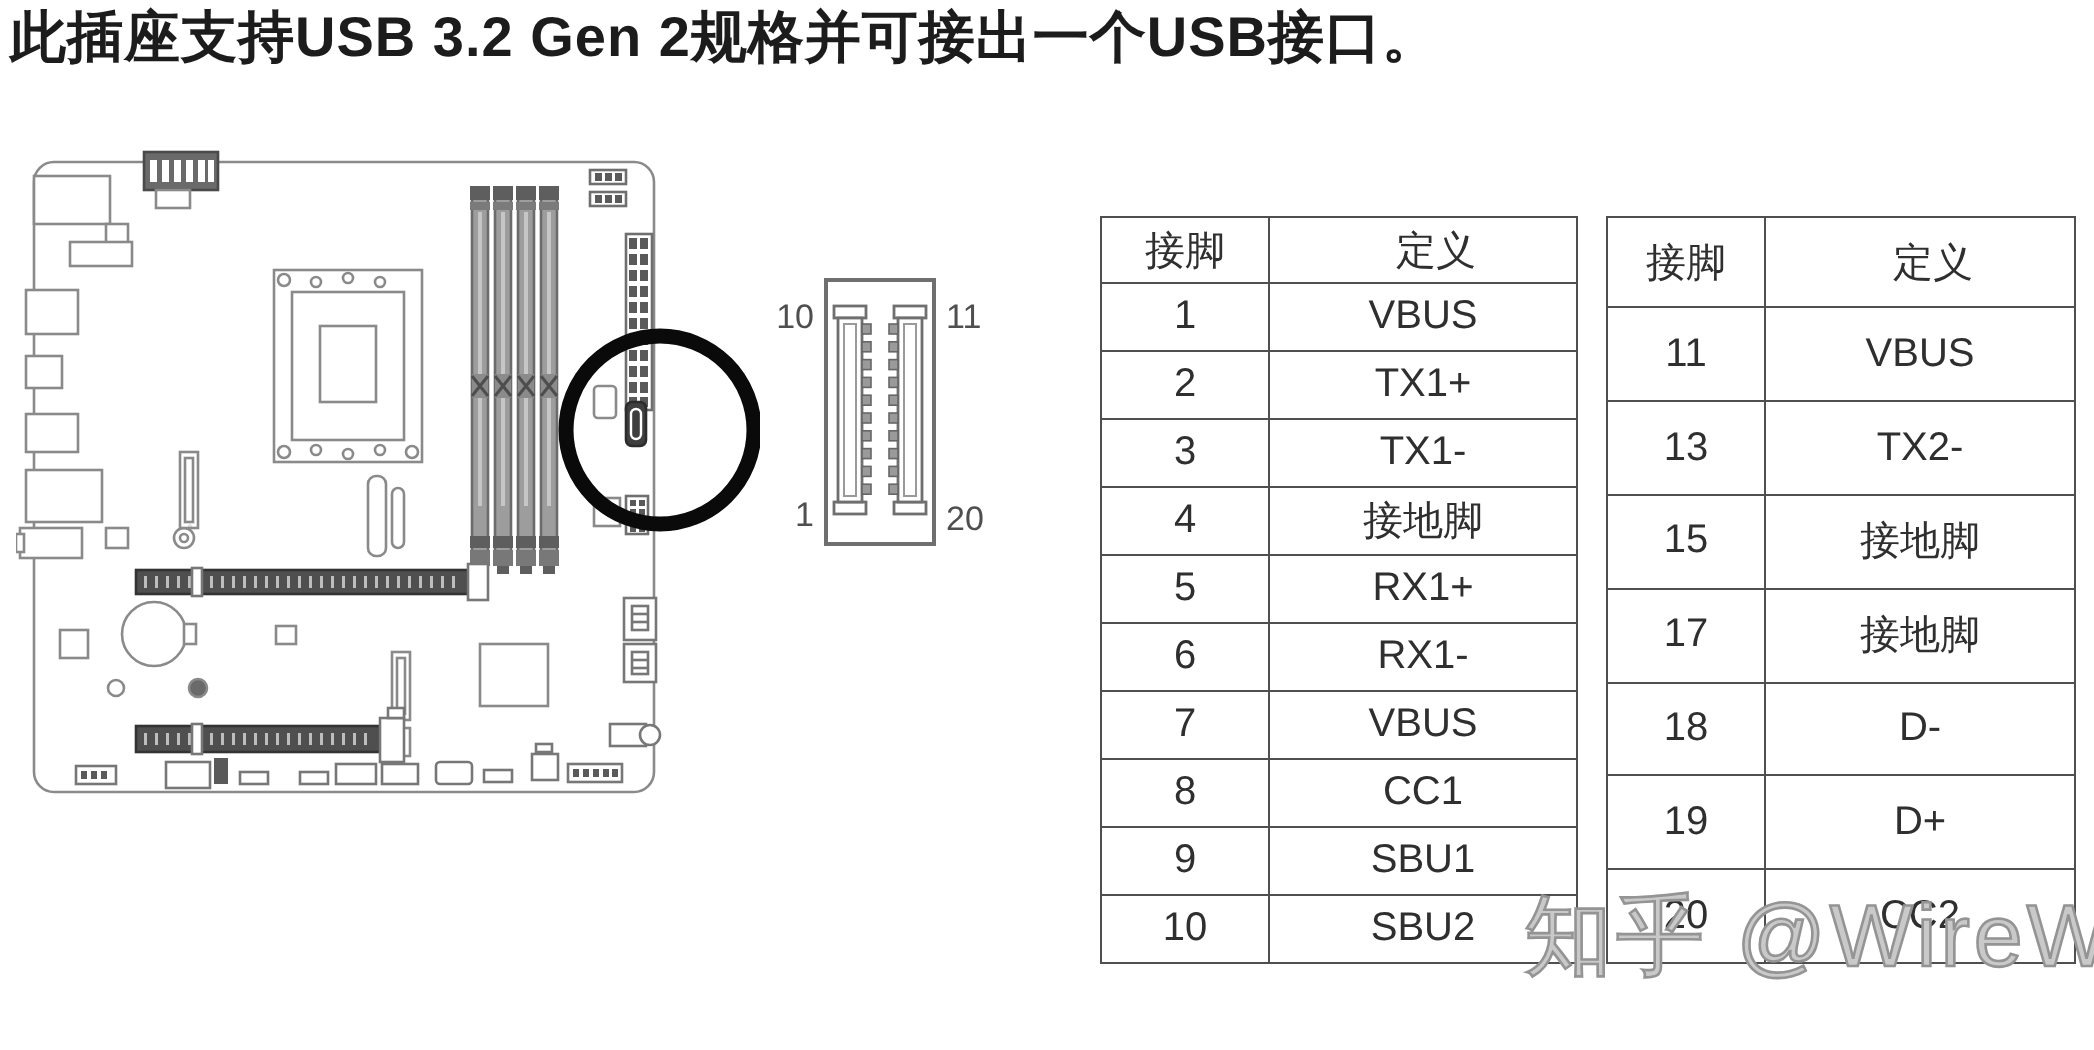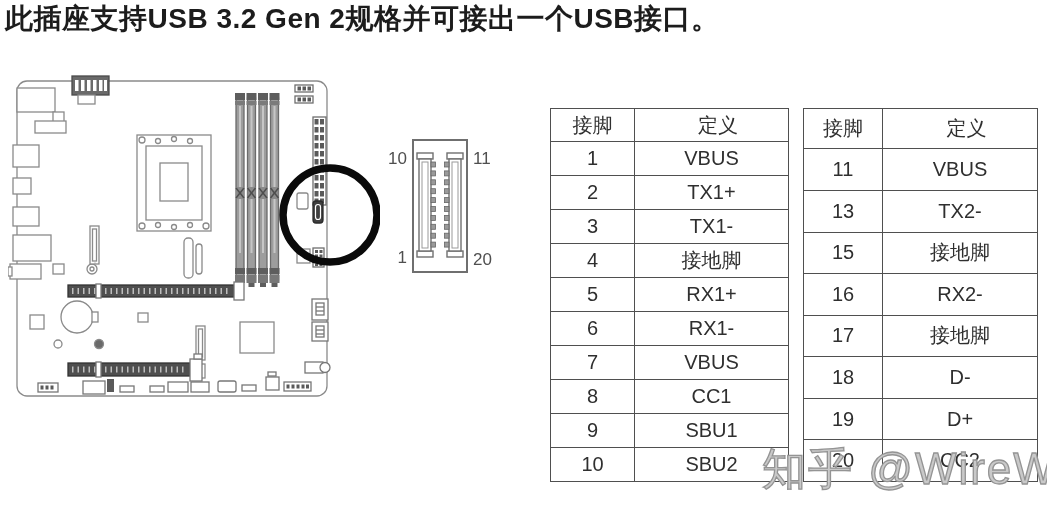--- a/index.html
+++ b/index.html
@@ -393,24 +393,20 @@
           </tr>
       <tr>
             <td class="pin">13</td>
             <td class="def">TX2-</td>
           </tr>
       <tr>
             <td class="pin">15</td>
             <td class="def">接地脚</td>
           </tr>
       <tr>
-            <td class="pin">16</td>
-            <td class="def">RX2-</td>
-          </tr>
-      <tr>
             <td class="pin">17</td>
             <td class="def">接地脚</td>
           </tr>
       <tr>
             <td class="pin">18</td>
             <td class="def">D-</td>
           </tr>
       <tr>
             <td class="pin">19</td>
             <td class="def">D+</td>

